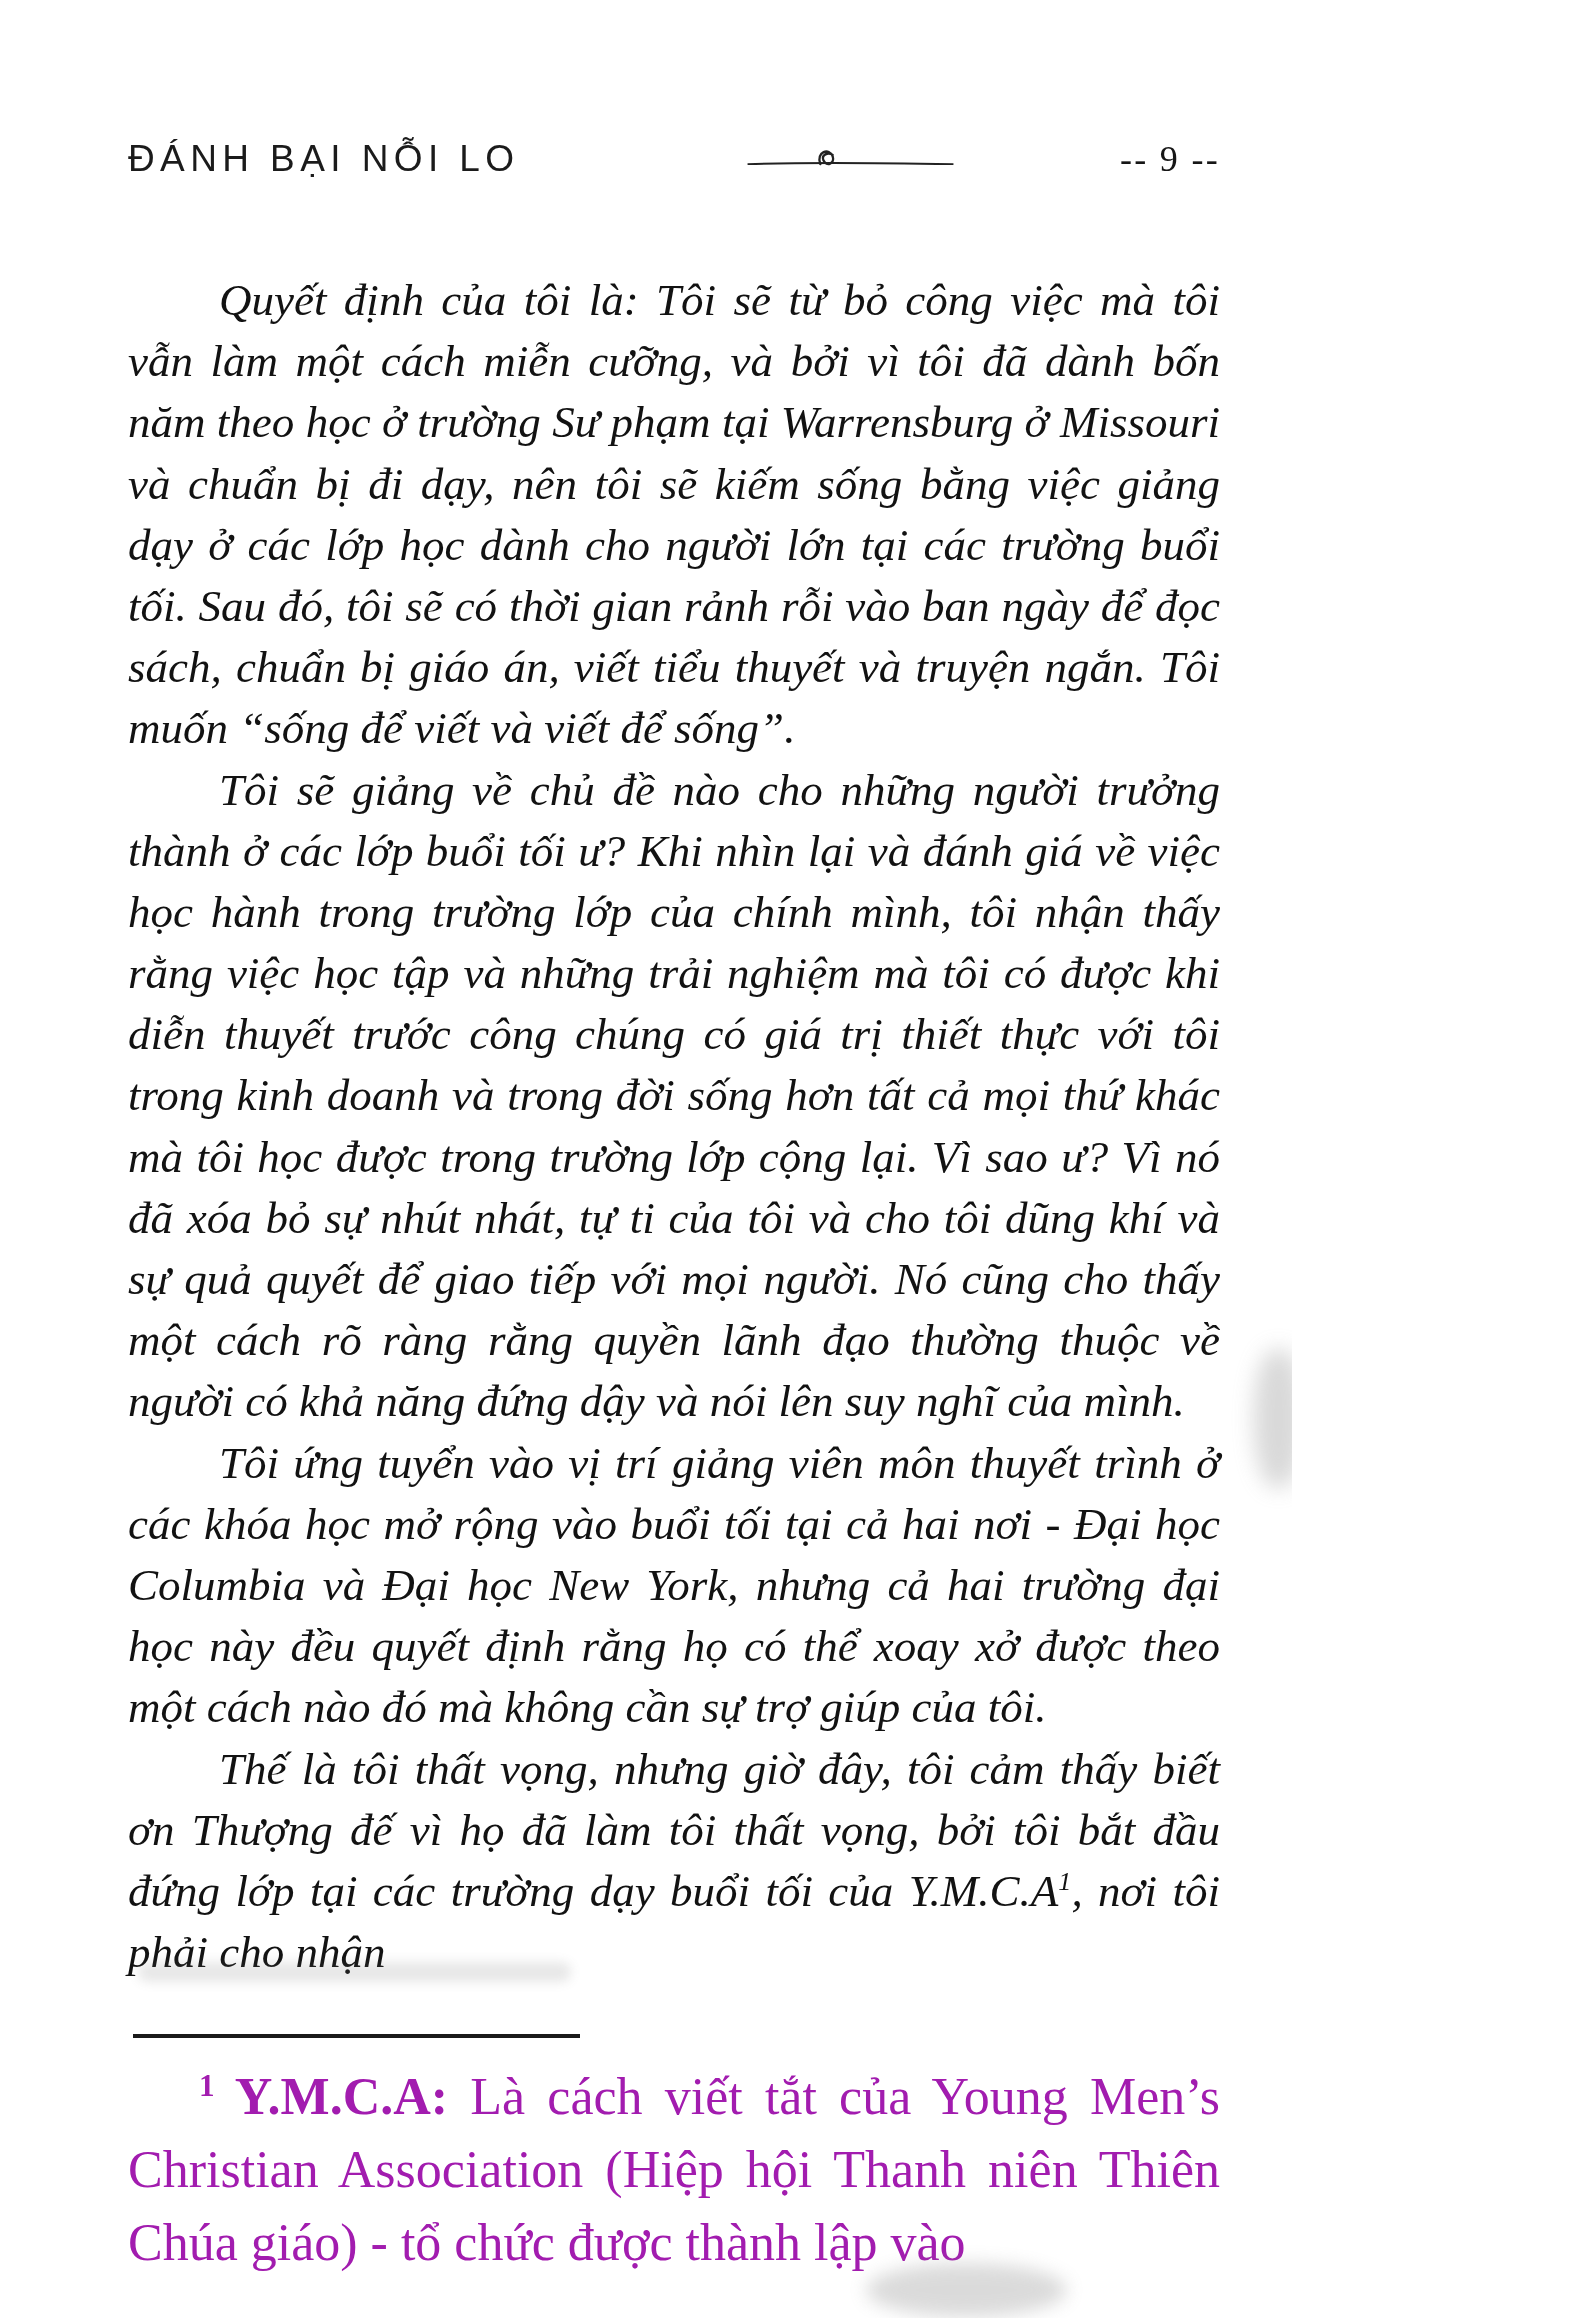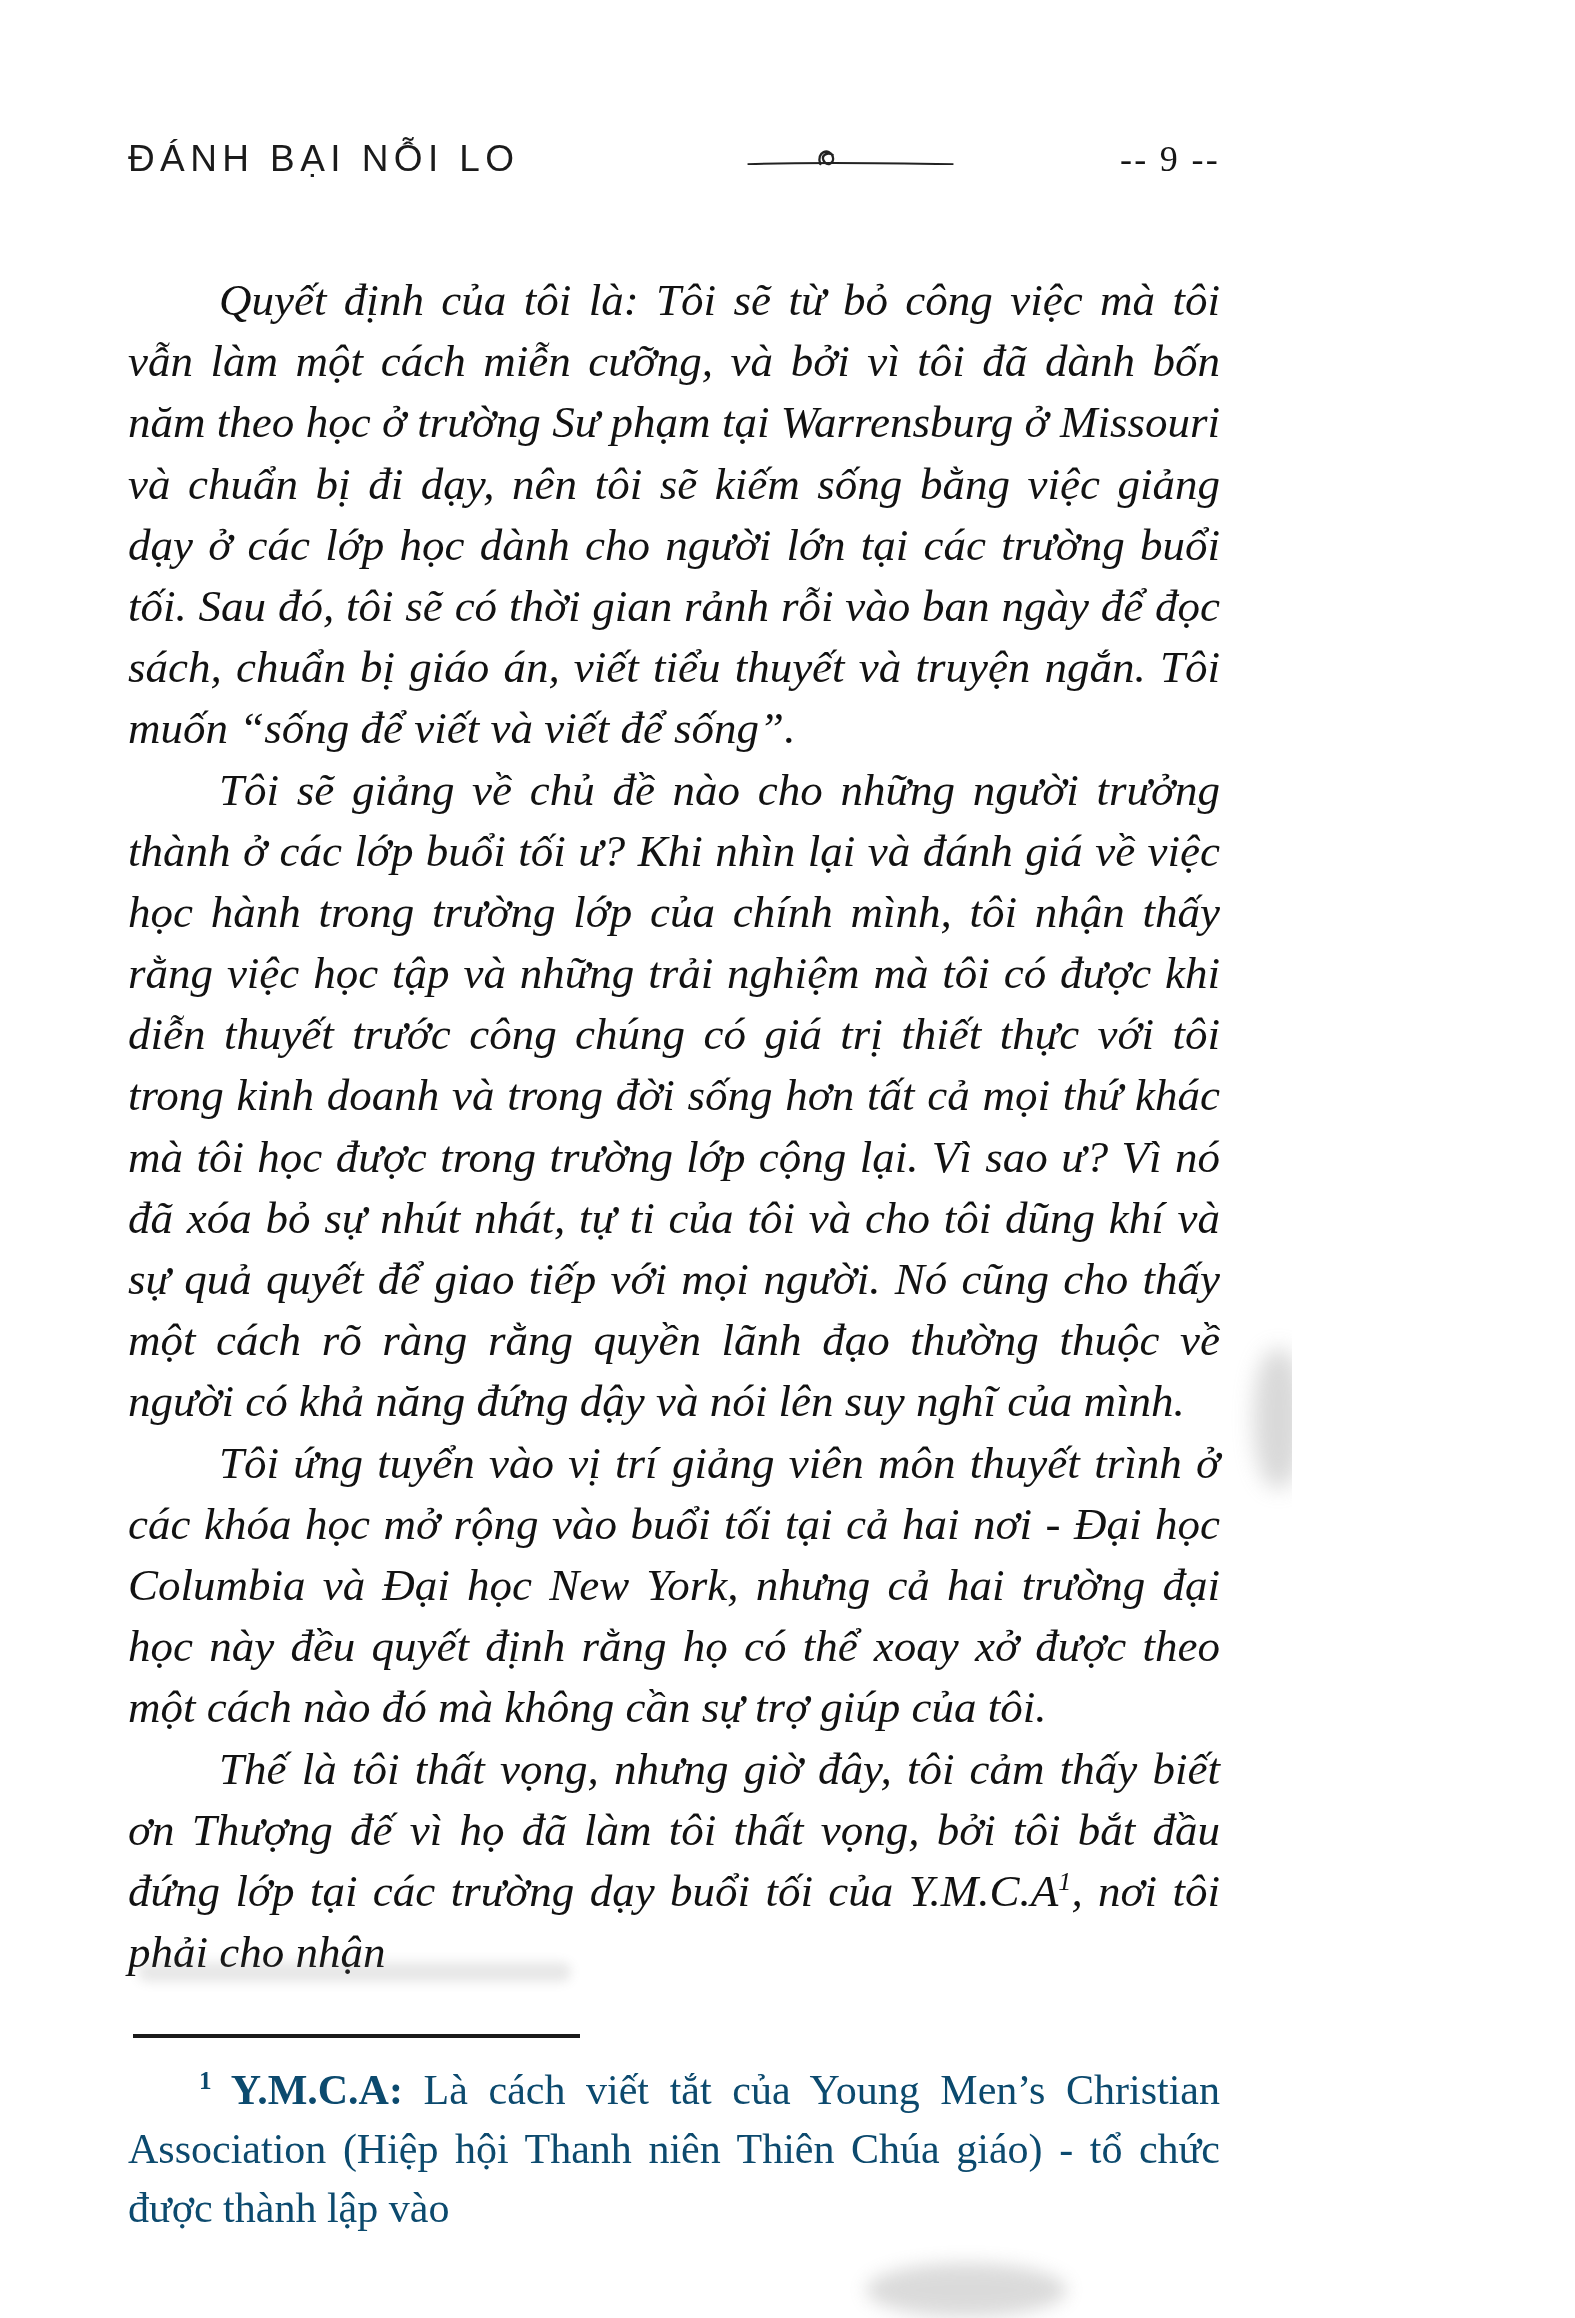--- a/index.html
+++ b/index.html
@@ -55,25 +55,25 @@
 
   
   .footnote-area { margin-top:51px; }
   .footnote-rule {
     width:447px;
     height:3.9px;
     background:#1a1a1a;
     margin:0 0 23px 4.6px;
   }
   .footnote {
-    font-size:42px;
+    font-size:52px;
     line-height:1.40;
     text-align:justify;
     text-indent:71px;
-    color:#0c4a6e;
+    color:#a21caf;
   }
   .footnote sup.fn-marker {
     font-size:0.6em;
     vertical-align:super;
     line-height:0;
     font-weight:bold;
   }
   .footnote strong { font-weight:bold; }
 
   

